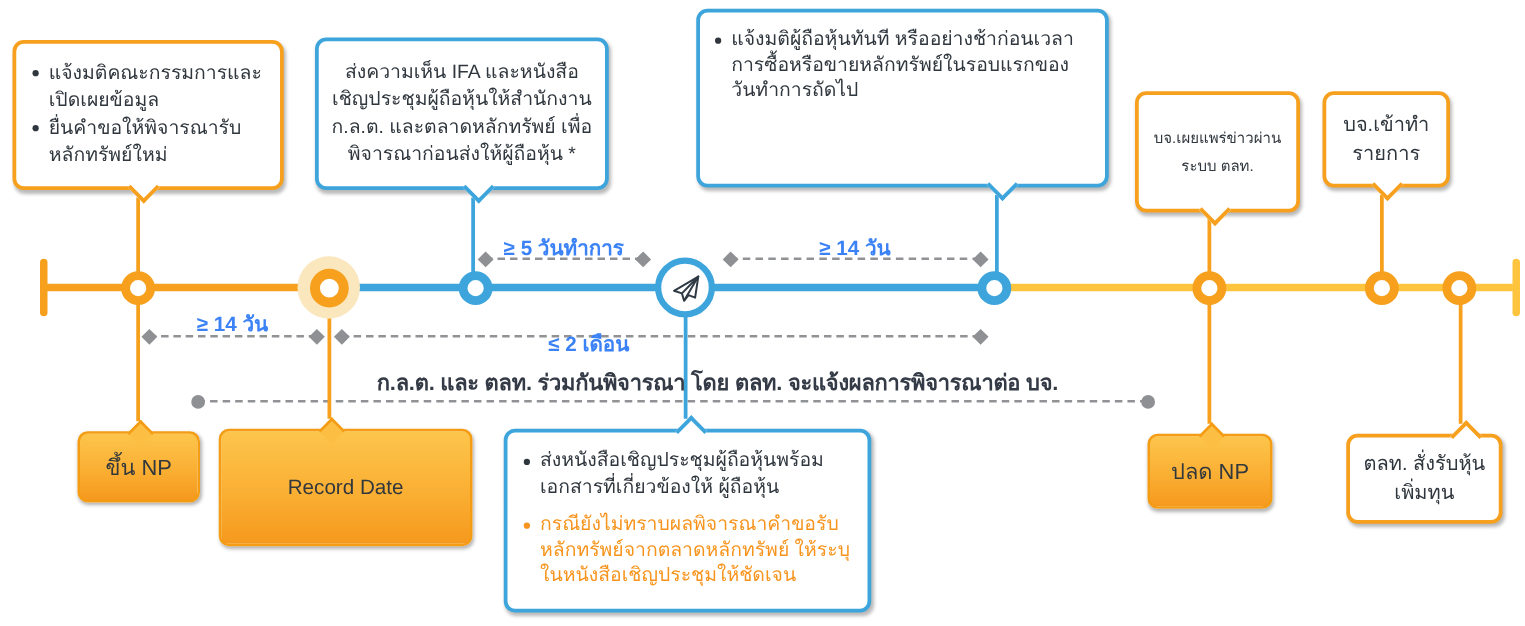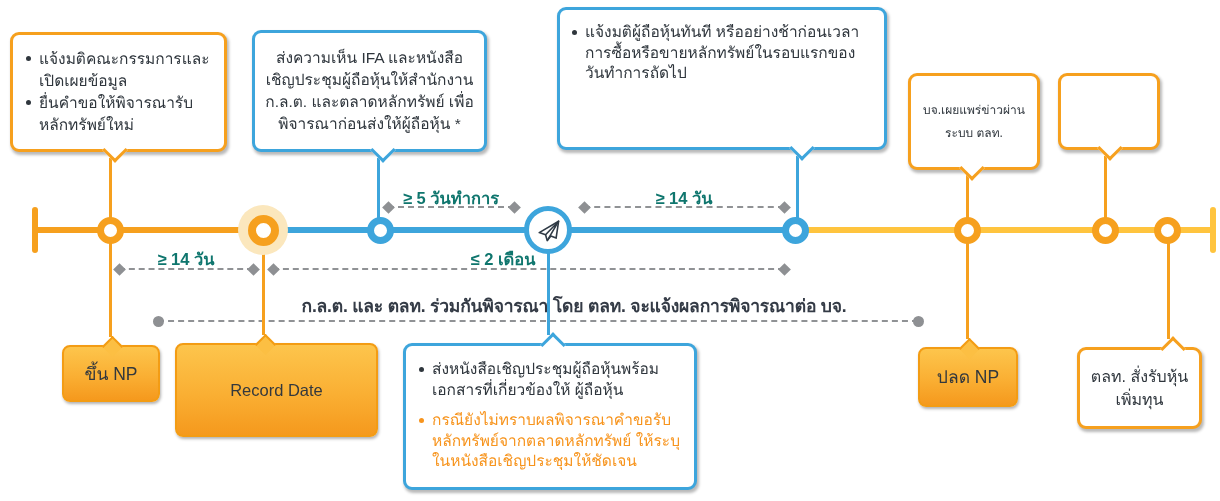--- a/index.html
+++ b/index.html
@@ -18,21 +18,21 @@
   .halo{position:absolute;width:50px;height:50px;border-radius:50%;background:#FBE7BD;z-index:4;top:205px;}
   .nd.rec{width:31px;height:31px;border:8px solid #F6A01E;top:214.5px;}
   .plane{position:absolute;width:48px;height:48px;border-radius:50%;background:#fff;
          border:5px solid #3DA5DC;z-index:5;display:flex;align-items:center;justify-content:center;
          box-sizing:border-box;top:206px;left:524px;}
   
   .dash{position:absolute;height:0;border-top:2.5px dashed #909295;z-index:1;}
   .dia{position:absolute;width:9px;height:9px;background:#8E9093;transform:rotate(45deg);z-index:2;}
   .gdot{position:absolute;width:11px;height:11px;border-radius:50%;background:#8E9093;z-index:2;}
   .mlabel{position:absolute;transform:translateX(-50%);font-size:16.5px;font-weight:700;
-          color:#0f766e;white-space:nowrap;z-index:4;text-align:center;}
+          color:#3b82f6;white-space:nowrap;z-index:4;text-align:center;}
   .rnote{position:absolute;transform:translateX(-50%);font-size:17.5px;font-weight:700;
          color:#343B46;white-space:nowrap;z-index:4;letter-spacing:-0.2px;}
   
   .box{position:absolute;background:#fff;border-radius:9px;box-sizing:border-box;z-index:6;
        box-shadow:1.5px 2.5px 3px rgba(0,0,0,.28);}
   .box.ob{border:3px solid #F6A01E;} .box.bb{border:3px solid #3DA5DC;}
   .notch{position:absolute;width:15px;height:15px;background:#fff;transform:rotate(45deg);z-index:7;}
   .notch.bot{bottom:-10px;}
   .notch.bot.nob{border-right:3px solid #F6A01E;border-bottom:3px solid #F6A01E;}
   .notch.bot.nbb{border-right:3px solid #3DA5DC;border-bottom:3px solid #3DA5DC;}
@@ -96,21 +96,21 @@
   <div class="mlabel" style="left:684px;top:185px;">≥ 14 วัน</div>
   <div class="dash" style="left:584px;top:206px;width:200px;"></div>
   <div class="dia" style="left:580px;top:203px;"></div>
   <div class="dia" style="left:780px;top:203px;"></div>
 
   <div class="mlabel" style="left:186px;top:246px;">≥ 14 วัน</div>
   <div class="dash" style="left:119px;top:268px;width:134px;"></div>
   <div class="dia" style="left:115px;top:265px;"></div>
   <div class="dia" style="left:249px;top:265px;"></div>
 
-  <div class="mlabel" style="left:471px;top:246px;margin-left:32px;">≤ 2 เดือน</div>
+  <div class="mlabel" style="left:471px;top:262px;">≤ 2 เดือน</div>
   <div class="dash" style="left:273px;top:268px;width:511px;"></div>
   <div class="dia" style="left:269px;top:265px;"></div>
   <div class="dia" style="left:780px;top:265px;"></div>
 
   <div class="rnote" style="left:574px;top:292px;">ก.ล.ต. และ ตลท. ร่วมกันพิจารณา โดย ตลท. จะแจ้งผลการพิจารณาต่อ บจ.</div>
   <div class="dash" style="left:158px;top:320px;width:760px;"></div>
   <div class="gdot" style="left:153px;top:316px;"></div>
   <div class="gdot" style="left:913px;top:316px;"></div>
 
   <div class="box ob" style="left:10px;top:32px;width:217px;height:120px;padding:13px 8px 22px 13px;">
@@ -137,20 +137,21 @@
     </div>
     <div class="notch bot nbb" style="left:233px;"></div>
   </div>
 
   <div class="box ob ctr" style="left:908px;top:73px;width:132px;height:97px;padding:6px;font-size:12px;line-height:23px;">
     <span>บจ.เผยแพร่ข่าวผ่านระบบ ตลท.</span>
     <div class="notch bot nob" style="left:52px;"></div>
   </div>
 
   <div class="box ob ctr" style="left:1058px;top:73px;width:102px;height:77px;padding:6px;font-size:16px;line-height:23px;">
+    <span>บจ.เข้าทำรายการ</span>
     <div class="notch bot nob" style="left:40px;"></div>
   </div>
 
   <div class="gbox" style="left:62px;top:345px;width:98px;height:57px;font-size:17.5px;">
     <span>ขึ้น NP</span>
     <div class="notch top" style="left:41px;"></div>
   </div>
 
   <div class="gbox" style="left:175px;top:343px;width:203px;height:94px;font-size:16.5px;line-height:23px;flex-direction:column;">
     <span>Record Date</span>
@@ -167,18 +168,18 @@
       <span>กรณียังไม่ทราบผลพิจารณาคำขอรับหลักทรัพย์จากตลาดหลักทรัพย์ ให้ระบุในหนังสือเชิญประชุมให้ชัดเจน</span>
     </div>
     <div class="notch top nbb" style="left:138px;"></div>
   </div>
 
   <div class="gbox" style="left:918px;top:347px;width:100px;height:60px;font-size:17.5px;">
     <span>ปลด NP</span>
     <div class="notch top" style="left:42px;"></div>
   </div>
 
-  <div class="box ob ctr" style="left:1077px;top:347px;width:125px;height:82px;padding:6px;font-size:16px;line-height:23px;">
+  <div class="box ob ctr" style="left:1077px;top:347px;width:125px;height:72px;padding:6px;font-size:16px;line-height:23px;">
     <span>ตลท. สั่งรับหุ้นเพิ่มทุน</span>
     <div class="notch top nob" style="left:84px;"></div>
   </div>
 
 </div>
 
 </body></html>

